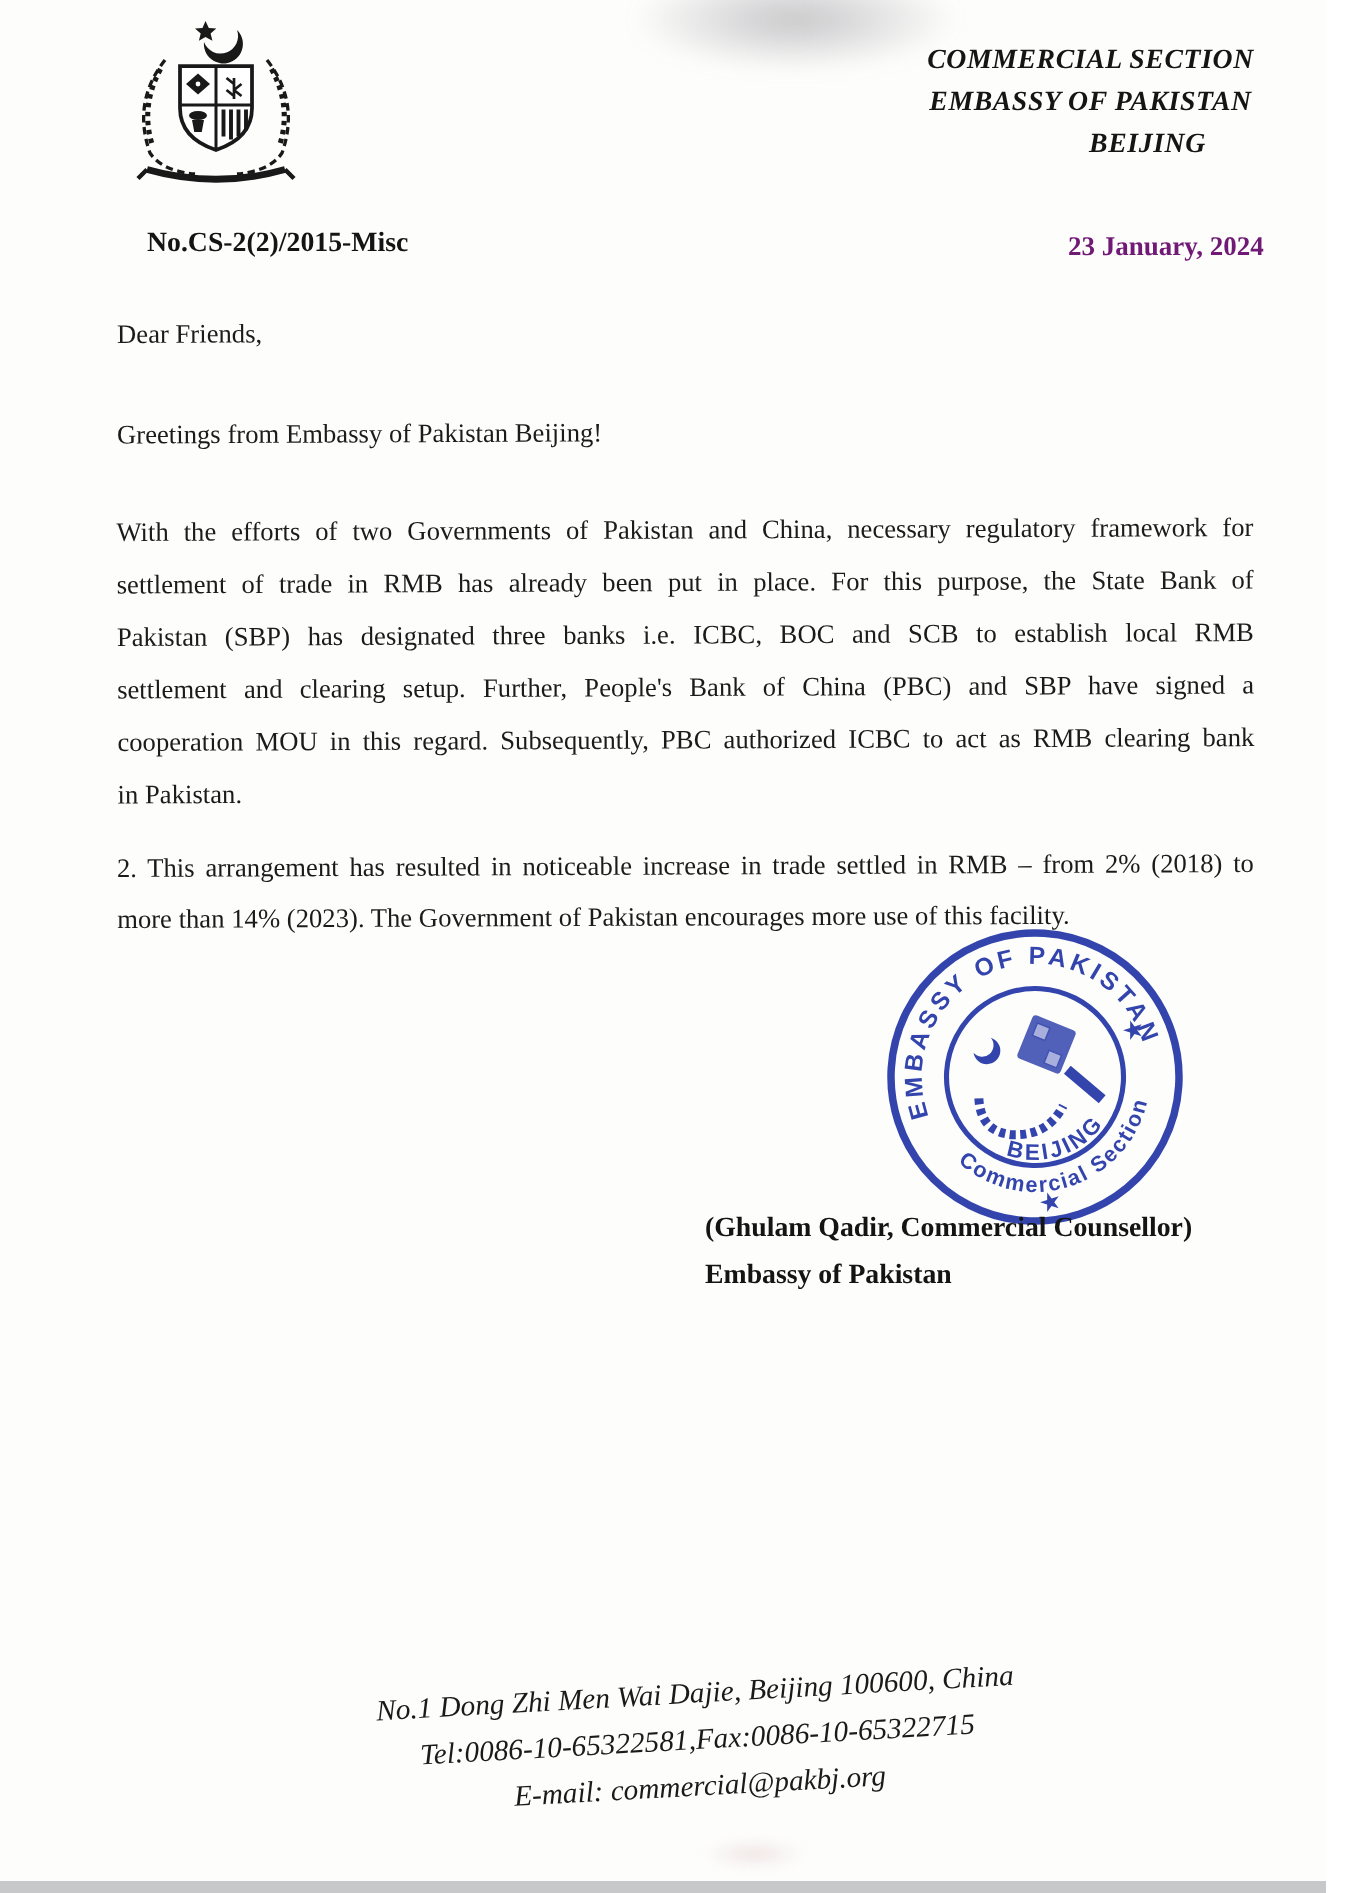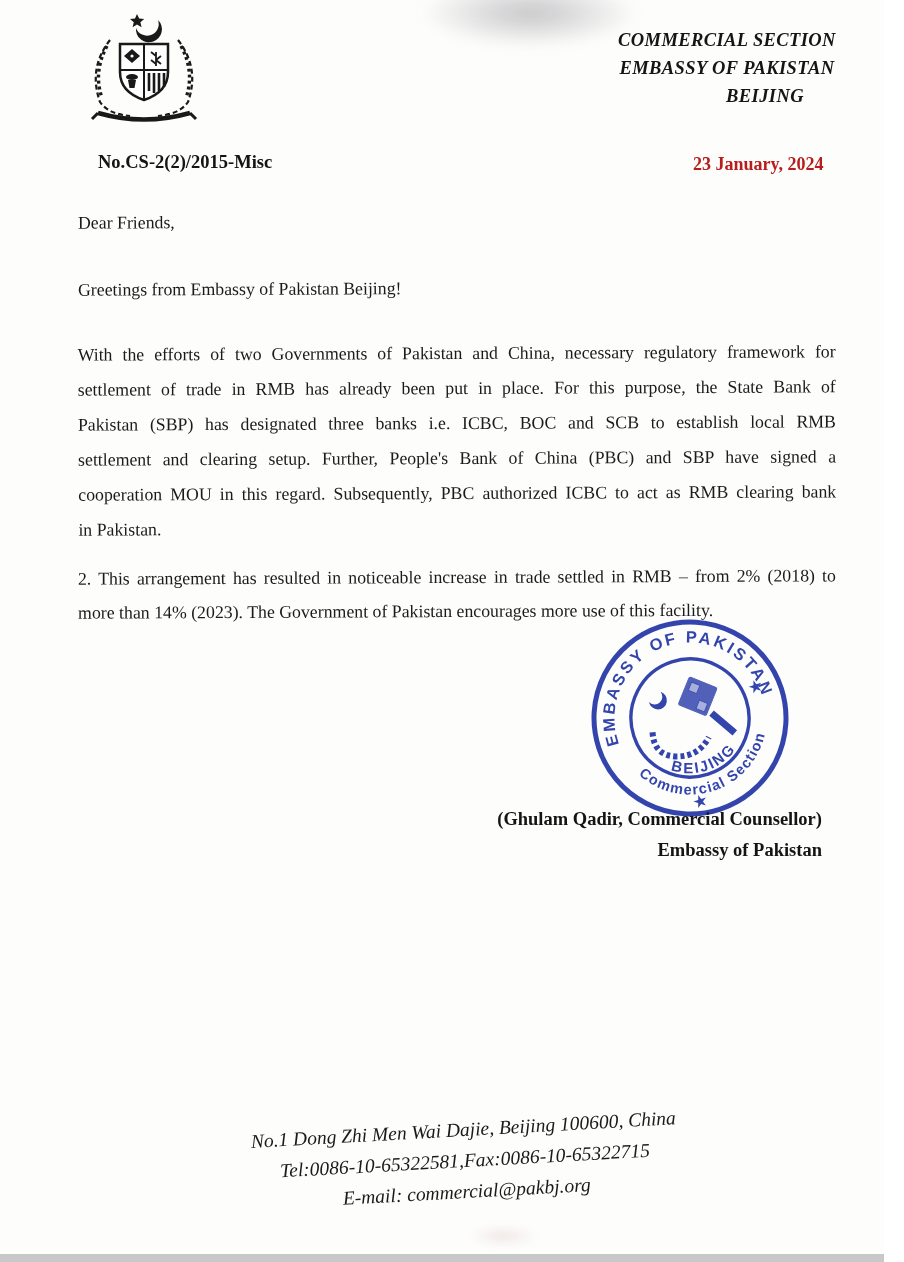--- a/index.html
+++ b/index.html
@@ -29,39 +29,39 @@
   
   .emblem{position:absolute;left:74px;top:6px;width:142px;height:126px;}
   .letterhead{
     position:absolute;left:612px;top:26px;width:230px;
     font-weight:bold;font-style:italic;font-size:18.5px;line-height:28px;
     text-align:center;letter-spacing:.4px;color:#151515;
   }
   .letterhead .l3{transform:translateX(38px);}
   
   .ref-no{position:absolute;left:78px;top:152px;font-weight:bold;font-size:18.5px;color:#141414;margin-left:20px;}
-  .date{position:absolute;left:693px;top:154px;font-weight:bold;font-size:18px;color:#b91c1c;}
+  .date{position:absolute;left:712px;top:154px;font-weight:bold;font-size:18px;color:#701a75;}
   
   .body-text{position:absolute;left:78px;width:758px;font-size:17.8px;transform:rotate(-.25deg);}
   .salutation{top:211px;}
   .greeting{top:278px;}
   .para{line-height:35px;}
   .para1{top:336px;}
   .para2{top:560px;line-height:34px;}
   .jline{text-align:justify;text-align-last:justify;}
   .lline{text-align:left;}
   
   .stamp{
     position:absolute;left:584px;top:612px;width:212px;height:212px;
     opacity:.93;
   }
   
   .signature{
     position:absolute;left:470px;top:804px;width:352px;
-    text-align:right;font-weight:bold;font-size:18.5px;line-height:31px;color:#141414;
+    text-align:left;font-weight:bold;font-size:18.5px;line-height:31px;color:#141414;
   }
   
   .footer{
     position:absolute;left:222px;top:1114px;width:486px;
     text-align:center;font-style:italic;font-size:19.5px;line-height:31px;
     transform:rotate(-3.2deg);color:#1a1a1a;
   }
 </style>
 </head>
 <body>

